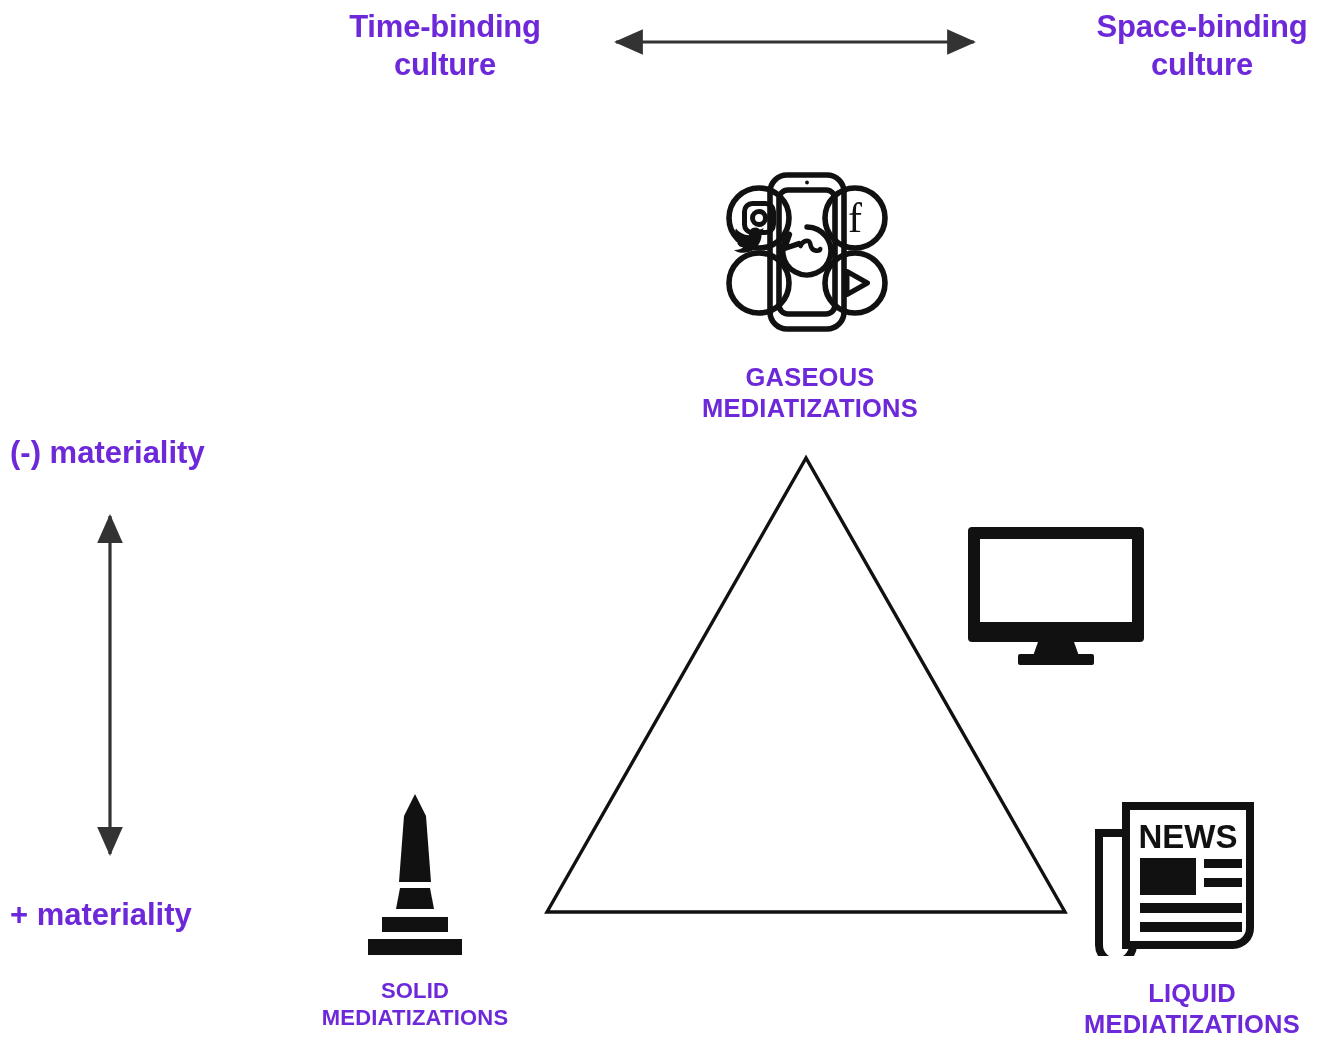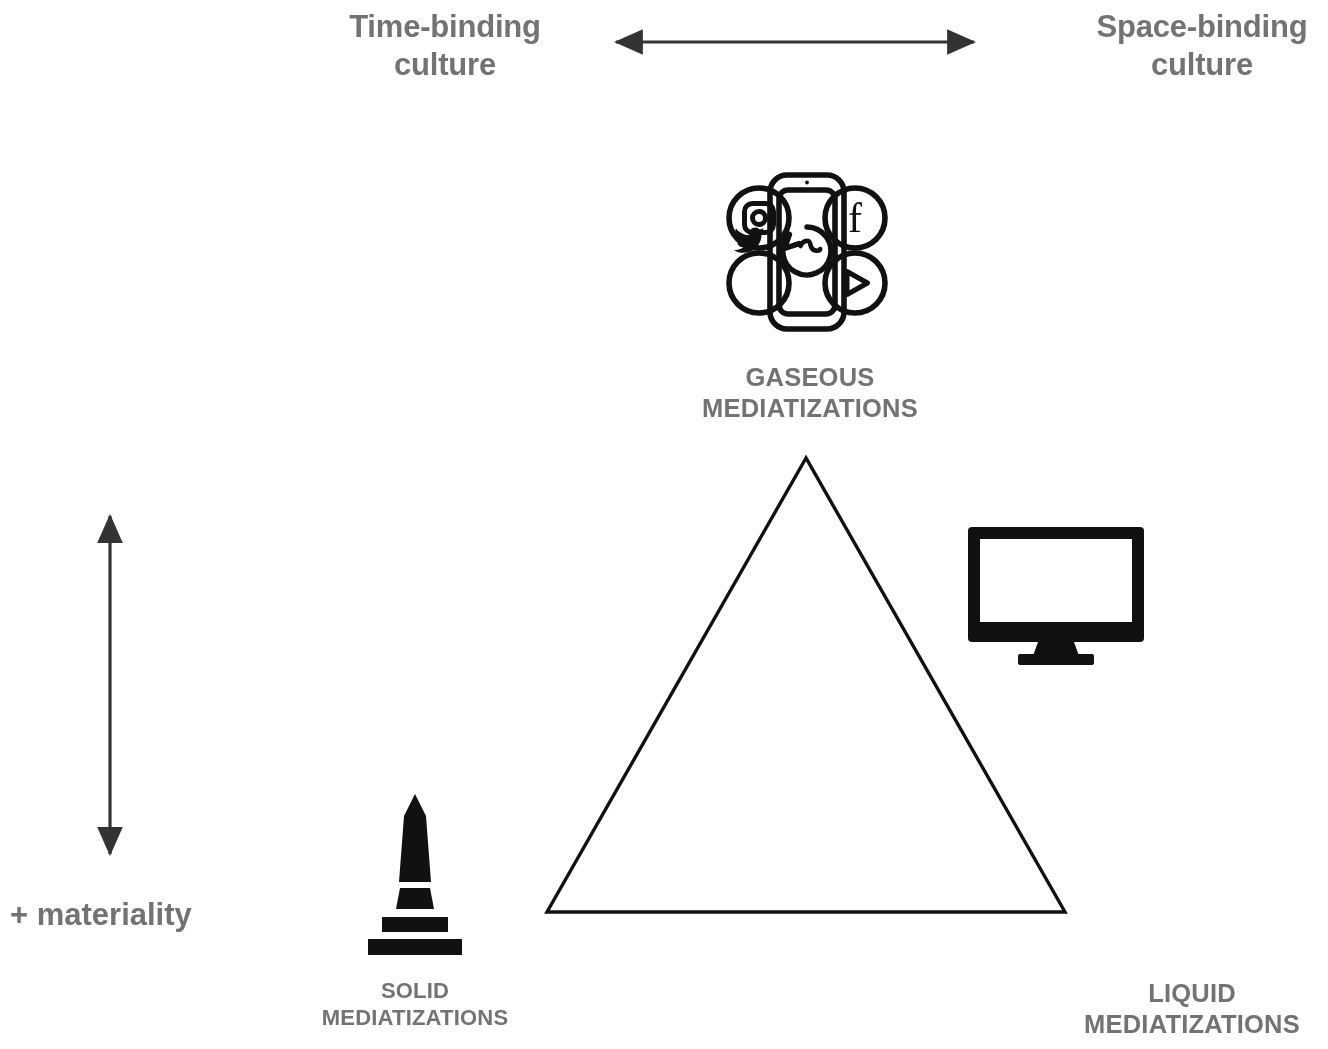--- a/index.html
+++ b/index.html
@@ -11,21 +11,21 @@
     position: relative;
     width: 1328px;
     height: 1049px;
     background: #ffffff;
     font-family: "Liberation Sans", sans-serif;
     overflow: hidden;
   }
   .lbl {
     position: absolute;
     font-weight: bold;
-    color: #737373;
+    color: #6d28d9;
     text-align: center;
     line-height: 1.22;
     white-space: pre-line;
   }
 
   
   #label-time-binding {
     left: 300px;
     top: 8px;
     width: 290px;
@@ -114,20 +114,21 @@
       <marker id="arrH-end" markerWidth="10" markerHeight="10" refX="8.4" refY="4" orient="auto">
         <path d="M0,0 L9,4 L0,8 z" fill="#333333"></path>
       </marker>
       <marker id="arrH-start" markerWidth="10" markerHeight="10" refX="0.6" refY="4" orient="auto">
         <path d="M9,0 L0,4 L9,8 z" fill="#333333"></path>
       </marker>
     </defs>
     <line x1="16" y1="22" x2="374" y2="22" stroke="#333333" stroke-width="3.2" marker-start="url(#arrH-start)" marker-end="url(#arrH-end)"></line>
   </svg>
 
+  <div class="lbl" id="label-neg-materiality">(-) materiality</div>
 
   <svg class="arrow-svg" id="arrow-vertical" width="45" height="370">
     <defs>
       <marker id="arrV-end" markerWidth="10" markerHeight="10" refX="8.4" refY="4" orient="auto">
         <path d="M0,0 L9,4 L0,8 z" fill="#333333"></path>
       </marker>
       <marker id="arrV-start" markerWidth="10" markerHeight="10" refX="0.6" refY="4" orient="auto">
         <path d="M9,0 L0,4 L9,8 z" fill="#333333"></path>
       </marker>
     </defs>
@@ -198,20 +199,38 @@
 
   <div class="icon-wrap" id="icon-television">
     <svg width="180" height="145" viewBox="0 0 180 145">
       <rect x="2" y="2" width="176" height="115" rx="4" ry="4" fill="#111111"></rect>
       <rect x="14" y="14" width="152" height="83" fill="#ffffff"></rect>
       <polygon points="72,117 108,117 113,131 67,131" fill="#111111"></polygon>
       <rect x="52" y="129" width="76" height="11" rx="2" ry="2" fill="#111111"></rect>
     </svg>
   </div>
 
+  <div class="icon-wrap" id="icon-newspaper">
+    <svg width="166" height="156" viewBox="0 0 166 156">
+
+      <path d="M7 33 h34 v112 a17 17 0 0 1 -34 0 z" fill="#ffffff" stroke="#111111" stroke-width="8"></path>
+
+      <path d="M34 6 h124 v122 a17 17 0 0 1 -17 17 H34 z" fill="#ffffff" stroke="#111111" stroke-width="8"></path>
+
+      <text x="96" y="48" text-anchor="middle" font-family="'Liberation Sans', sans-serif" font-size="33" font-weight="bold" fill="#111111">NEWS</text>
+
+      <rect x="48" y="58" width="56" height="37" fill="#111111"></rect>
+
+      <rect x="112" y="59" width="38" height="9" fill="#111111"></rect>
+      <rect x="112" y="78" width="38" height="9" fill="#111111"></rect>
+
+      <rect x="48" y="103" width="102" height="10" fill="#111111"></rect>
+      <rect x="48" y="122" width="102" height="10" fill="#111111"></rect>
+    </svg>
+  </div>
 
   <div class="lbl" id="label-liquid">LIQUID
 MEDIATIZATIONS</div>
 
   <div class="icon-wrap" id="icon-obelisk">
     <svg width="126" height="172" viewBox="0 0 126 172">
 
       <path d="M63 4 L74 26 L79 92 L47 92 L52 26 Z" fill="#111111"></path>
 
       <polygon points="48,98 78,98 82,119 44,119" fill="#111111"></polygon>

